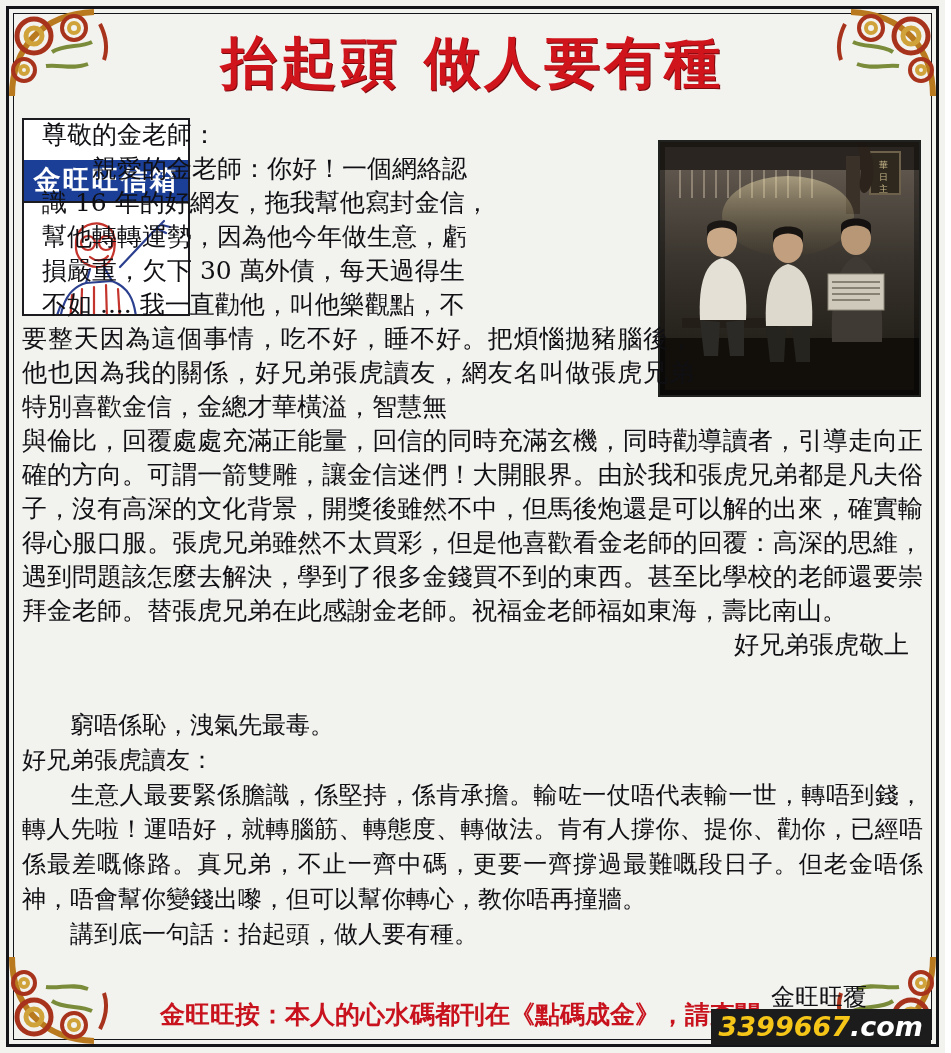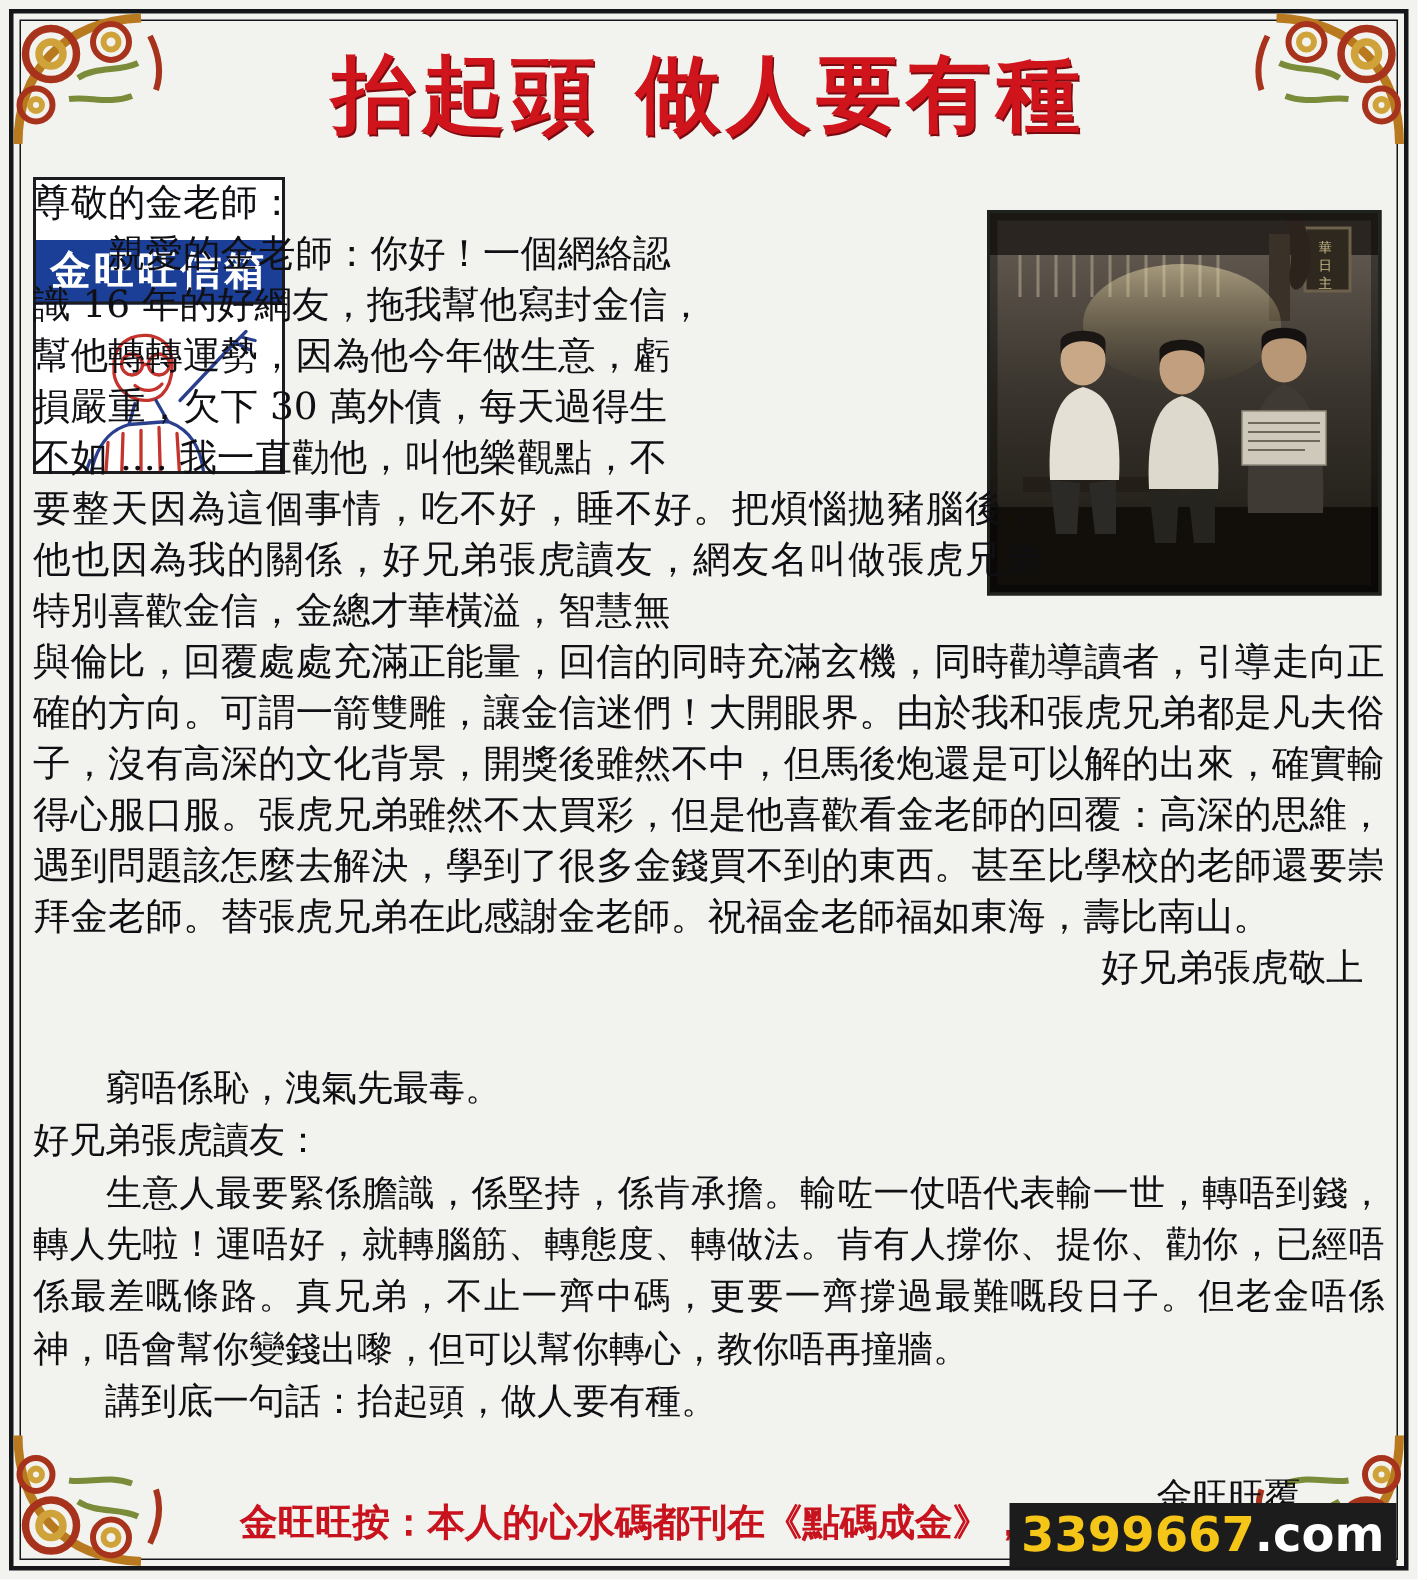--- a/index.html
+++ b/index.html
@@ -107,20 +107,21 @@
     top: 118px;
     font-family: "DejaVu Serif", "Liberation Serif", serif;
     font-size: 25px;
     line-height: 1.36;
     color: #101014;
     text-align: justify;
   }
   .letter p { margin: 0; }
   .lead-line {
     margin-left: 176px;
+    padding-left: 20px;
   }
   .sign-right {
     text-align: right;
     margin-top: 6px;
     padding-right: 14px;
   }
   .reply {
     position: absolute;
     left: 22px;
     right: 22px;
@@ -144,23 +145,24 @@
     color: #c8121d;
   }
   .watermark {
     position: absolute;
     right: 14px;
     bottom: 8px;
     background: #1c1c1c;
     color: #f5c518;
     font-family: "DejaVu Sans", "Liberation Sans", sans-serif;
     font-weight: bold;
-    font-size: 32px;
+    font-size: 27px;
     letter-spacing: 0px;
     padding: 2px 8px 3px 8px;
+    font-style: italic;
   }
   .watermark .dom { color: #ffffff; font-weight: bold; }
 </style>
 </head>
 <body>
 
 <div class="page">
 
   <div class="frame-outer"></div>
   <div class="frame-inner"></div>

